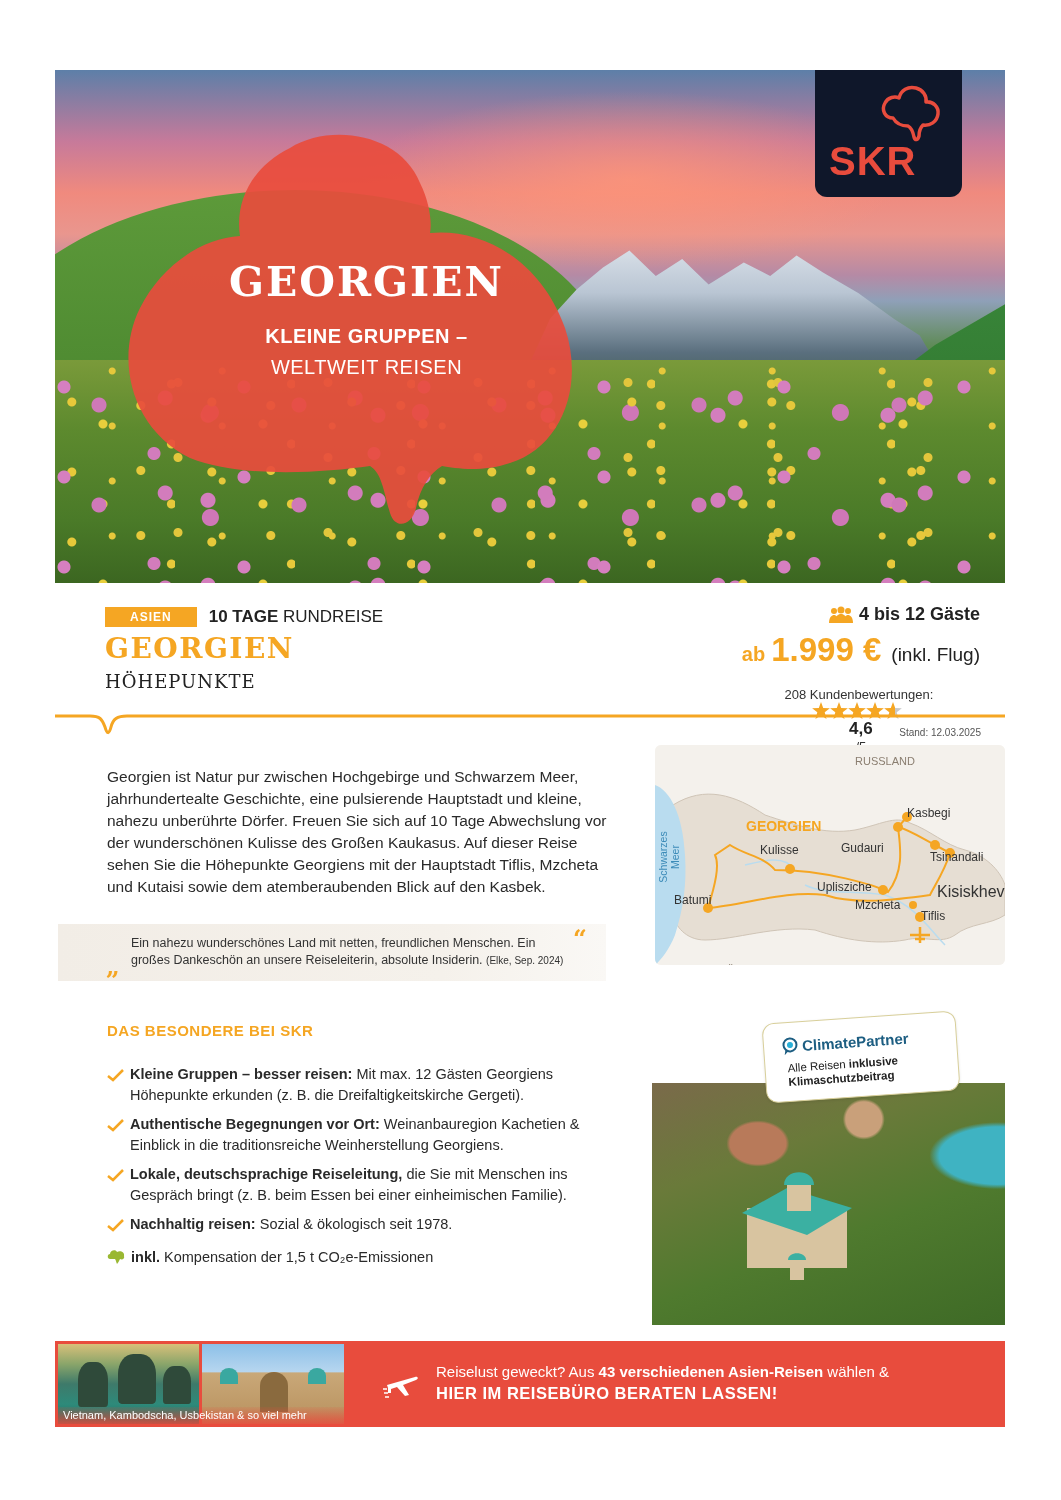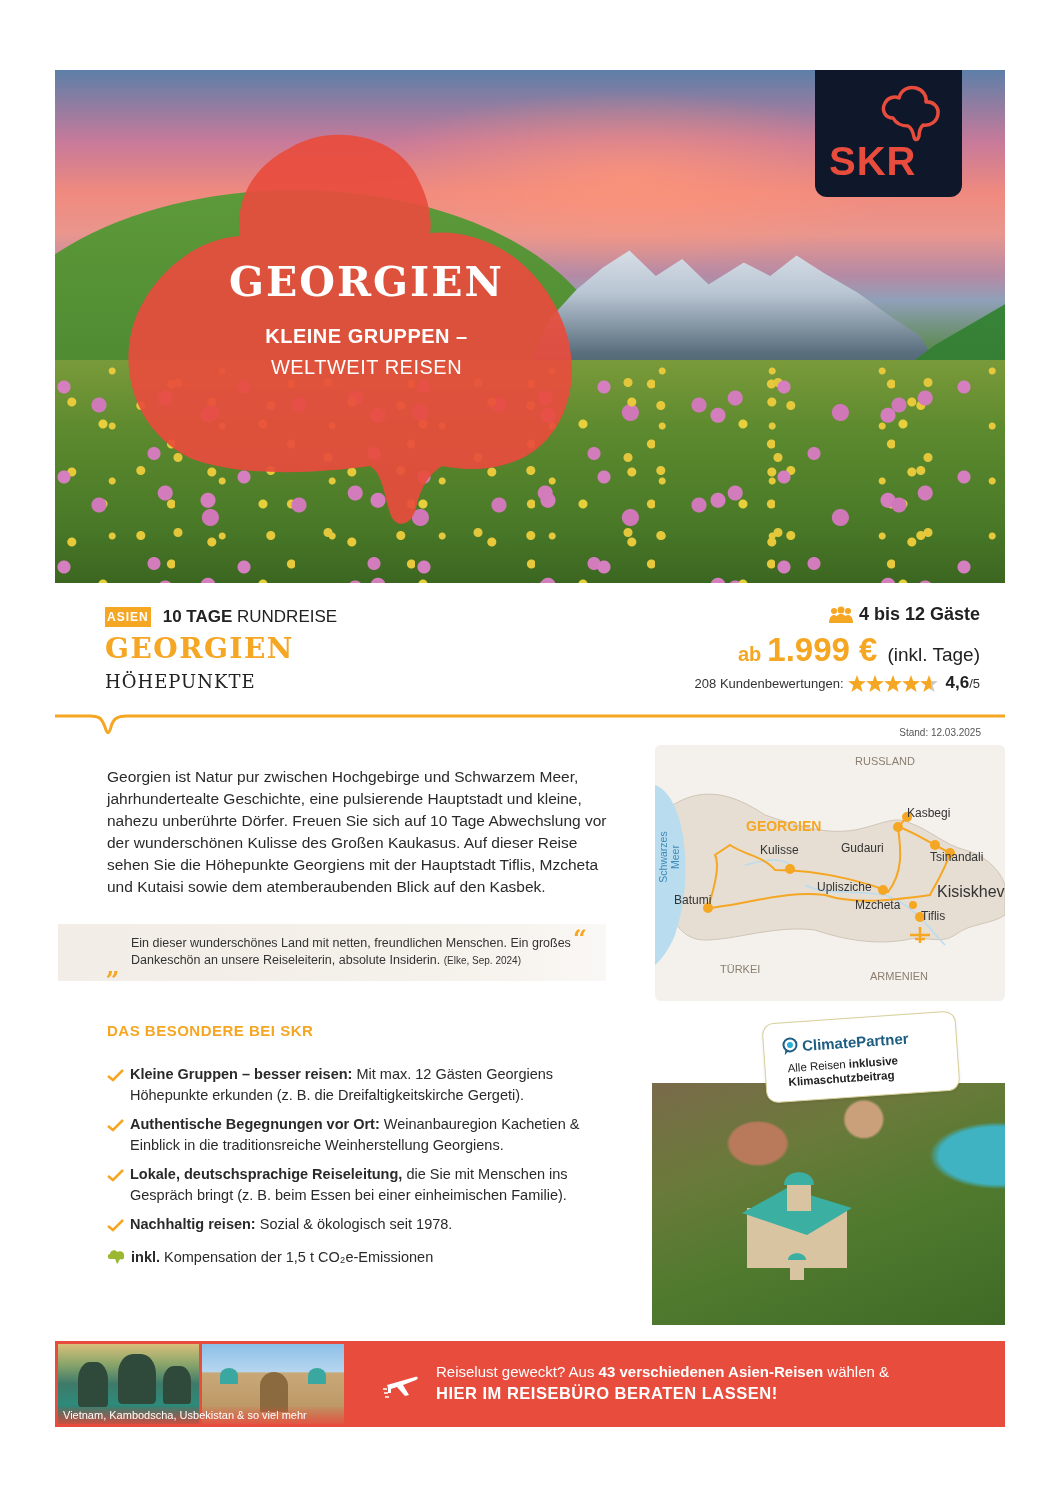--- a/index.html
+++ b/index.html
@@ -42,52 +42,52 @@
   .cloud-sub1 { font-family: "Liberation Sans", sans-serif; font-weight: bold; font-size: 20px; margin-top: 22px; margin-left: 38px; letter-spacing: 0.5px; }
   .cloud-sub2 { font-family: "Liberation Sans", sans-serif; font-size: 20px; margin-top: 8px; margin-left: 38px; letter-spacing: 0.5px; }
 
   .logo-box { position: absolute; left: 815px; top: 70px; width: 147px; height: 127px; background: #0f172a; border-radius: 0 0 12px 12px; }
   .logo-box svg { position: absolute; left: 0; top: 0; }
   .logo-text { position: absolute; left: 14px; top: 69px; font-family: "Liberation Sans", sans-serif; font-weight: bold; font-size: 40px; color: #e84c3d; letter-spacing: 1px; }
 
   
   .info-left { position: absolute; left: 105px; top: 606px; }
   .tag-row { display: flex; align-items: center; height: 22px; }
-  .region-badge { background: #f5a623; color: #fff; font-family: "Liberation Sans", sans-serif; font-weight: bold; font-size: 12px; padding: 3px 2px; letter-spacing: 1px; }
+  .region-badge { background: #f5a623; color: #fff; font-family: "Liberation Sans", sans-serif; font-weight: bold; font-size: 12px; padding: 3px 25px; letter-spacing: 1px; }
   .duration { margin-left: 12px; font-family: "Liberation Sans", sans-serif; font-size: 17px; color: #222; }
   .duration b { font-weight: bold; }
   .trip-title { font-family: "DejaVu Serif", serif; font-weight: bold; font-size: 28px; color: #f5a623; letter-spacing: 1.5px; margin-top: 6px; line-height: 1.1; }
   .trip-sub { font-family: "DejaVu Serif", serif; font-size: 18px; color: #222; letter-spacing: 1px; margin-top: 6px; }
 
   .info-right { position: absolute; right: 81px; top: 604px; text-align: right; }
   .guests { display: flex; justify-content: flex-end; align-items: center; font-family: "Liberation Sans", sans-serif; font-weight: bold; font-size: 18px; color: #222; }
   .guests svg { margin-right: 6px; }
   .price-row { margin-top: 6px; font-family: "Liberation Sans", sans-serif; color: #222; display: flex; justify-content: flex-end; align-items: baseline; }
   .price-ab { color: #f5a623; font-weight: bold; font-size: 20px; margin-right: 6px; }
   .price-val { color: #f5a623; font-weight: bold; font-size: 33px; margin-right: 10px; }
   .price-note { font-size: 19px; }
-  .rating-row { margin-top: 4px; display: flex; justify-content: flex-end; align-items: center; font-family: "Liberation Sans", sans-serif; }
+  .rating-row { margin-top: 18px; display: flex; justify-content: flex-end; align-items: center; font-family: "Liberation Sans", sans-serif; flex-direction: column; }
   .rating-label { font-size: 13px; color: #333; margin-right: 4px; }
   .stars { display: flex; margin-right: 8px; }
   .rating-score { font-weight: bold; font-size: 17px; color: #222; }
   .rating-max { font-size: 13px; color: #333; }
 
   .divider { position: absolute; left: 55px; top: 705px; width: 950px; height: 40px; }
   .stand { position: absolute; right: 80px; top: 727px; font-family: "Liberation Sans", sans-serif; font-size: 10px; color: #555; }
 
   .desc { position: absolute; left: 107px; top: 766px; width: 510px; font-family: "Liberation Sans", sans-serif; font-size: 15.5px; line-height: 22px; color: #2a2a2a; }
 
   .quote-box { position: absolute; left: 58px; top: 924px; width: 548px; height: 57px; background: linear-gradient(90deg, #f2ede6 0%, #f5f1eb 70%, #faf8f5 100%); }
   .quote-text { position: absolute; left: 73px; top: 11px; width: 440px; font-family: "Liberation Sans", sans-serif; font-size: 12.5px; line-height: 17px; color: #333; }
   .quote-author { font-size: 10px; }
   .quote-open { position: absolute; left: 48px; top: 28px; font-family: "DejaVu Serif", serif; font-weight: bold; font-size: 24px; color: #f5a623; }
   .quote-close { position: absolute; left: 515px; top: 0px; font-family: "DejaVu Serif", serif; font-weight: bold; font-size: 24px; color: #f5a623; }
 
   
-  .map { position: absolute; left: 655px; top: 745px; width: 350px; height: 256px; background: #f8f6f3; border-radius: 6px; overflow: hidden; }
+  .map { position: absolute; left: 655px; top: 745px; width: 350px; height: 220px; background: #f8f6f3; border-radius: 6px; overflow: hidden; }
   .map svg { position: absolute; left: 0; top: 0; }
 
   
   .feat-title { position: absolute; left: 107px; top: 1022px; font-family: "Liberation Sans", sans-serif; font-weight: bold; font-size: 15px; color: #f5a623; letter-spacing: 0.5px; }
   .feat-list { position: absolute; left: 107px; top: 1064px; width: 500px; font-family: "Liberation Sans", sans-serif; font-size: 14.5px; line-height: 21px; color: #2a2a2a; }
   .feat-item { display: flex; margin-bottom: 8px; }
   .feat-item svg { flex: 0 0 auto; margin-top: 5px; margin-right: 6px; }
   .feat-item b { font-weight: bold; }
   .co2 { position: absolute; left: 107px; top: 1249px; display: flex; align-items: center; font-family: "Liberation Sans", sans-serif; font-size: 14.5px; color: #2a2a2a; }
   .co2 svg { margin-right: 6px; }
@@ -165,21 +165,21 @@
         <circle cx="19" cy="5" r="3" fill="#f5a623"></circle>
       <path d="M0,17 C0,11 3,9 5,9 C7,9 10,11 10,17 Z" fill="#f5a623"></path>
       <path d="M6,17 C6,10 9,8 12,8 C15,8 18,10 18,17 Z" fill="#f5a623"></path>
       <path d="M14,17 C14,11 17,9 19,9 C21,9 24,11 24,17 Z" fill="#f5a623"></path>
     </svg>
     <span>4 bis 12 Gäste</span>
   </div>
   <div class="price-row">
     <span class="price-ab">ab</span>
     <span class="price-val">1.999 €</span>
-    <span class="price-note">(inkl. Tage)</span>
+    <span class="price-note">(inkl. Flug)</span>
   </div>
   <div class="rating-row">
     <span class="rating-label">208 Kundenbewertungen:</span>
     <span class="stars">
       <svg width="18" height="17" viewBox="0 0 24 23">
           <path d="M12,0 L15,8 L24,8.5 L17,14 L19.5,23 L12,18 L4.5,23 L7,14 L0,8.5 L9,8 Z" fill="#f5a623"></path>
         </svg>
       <svg width="18" height="17" viewBox="0 0 24 23">
           <path d="M12,0 L15,8 L24,8.5 L17,14 L19.5,23 L12,18 L4.5,23 L7,14 L0,8.5 L9,8 Z" fill="#f5a623"></path>
         </svg>
@@ -206,21 +206,21 @@
 
 <svg class="divider" viewBox="0 0 950 40" width="950" height="40">
   <path d="M0,11 L35,11 C45,11 47,14 50,22 C52,29 54,30 56,22 C58,14 62,11 72,11 L950,11" fill="none" stroke="#f5a623" stroke-width="3"></path>
 </svg>
 <div class="stand">Stand: 12.03.2025</div>
 
 <div class="desc">Georgien ist Natur pur zwischen Hochgebirge und Schwarzem Meer, jahrhundertealte Geschichte, eine pulsierende Hauptstadt und kleine, nahezu unberührte Dörfer. Freuen Sie sich auf 10 Tage Abwechslung vor der wunderschönen Kulisse des Großen Kaukasus. Auf dieser Reise sehen Sie die Höhepunkte Georgiens mit der Hauptstadt Tiflis, Mzcheta und Kutaisi sowie dem atemberaubenden Blick auf den Kasbek.</div>
 
 <div class="quote-box">
   <span class="quote-open">„</span>
-  <div class="quote-text"><span>Ein dieser wunderschönes Land mit netten, freundlichen Menschen. Ein großes Dankeschön an unsere Reiseleiterin, absolute Insiderin.</span> <span class="quote-author">(Elke, Sep. 2024)</span></div>
+  <div class="quote-text"><span>Ein nahezu wunderschönes Land mit netten, freundlichen Menschen. Ein großes Dankeschön an unsere Reiseleiterin, absolute Insiderin.</span> <span class="quote-author">(Elke, Sep. 2024)</span></div>
   <span class="quote-close">“</span>
 </div>
 
 <div class="map">
   <svg width="350" height="260" viewBox="0 0 350 260">
 
     <rect x="0" y="0" width="350" height="260" fill="#f4f1ec"></rect>
 
     <path d="M18,60 C50,40 80,50 110,70 C140,80 170,90 200,85 C225,80 240,70 255,78 C275,85 290,100 310,105 C330,110 345,125 350,140 L350,170 C335,180 315,178 300,190 C285,200 270,190 250,195 C220,200 190,195 160,185 C120,180 80,195 50,195 C30,195 20,180 18,170 Z" fill="#e6ded3" stroke="#cfc4b6" stroke-width="1"></path>
 

